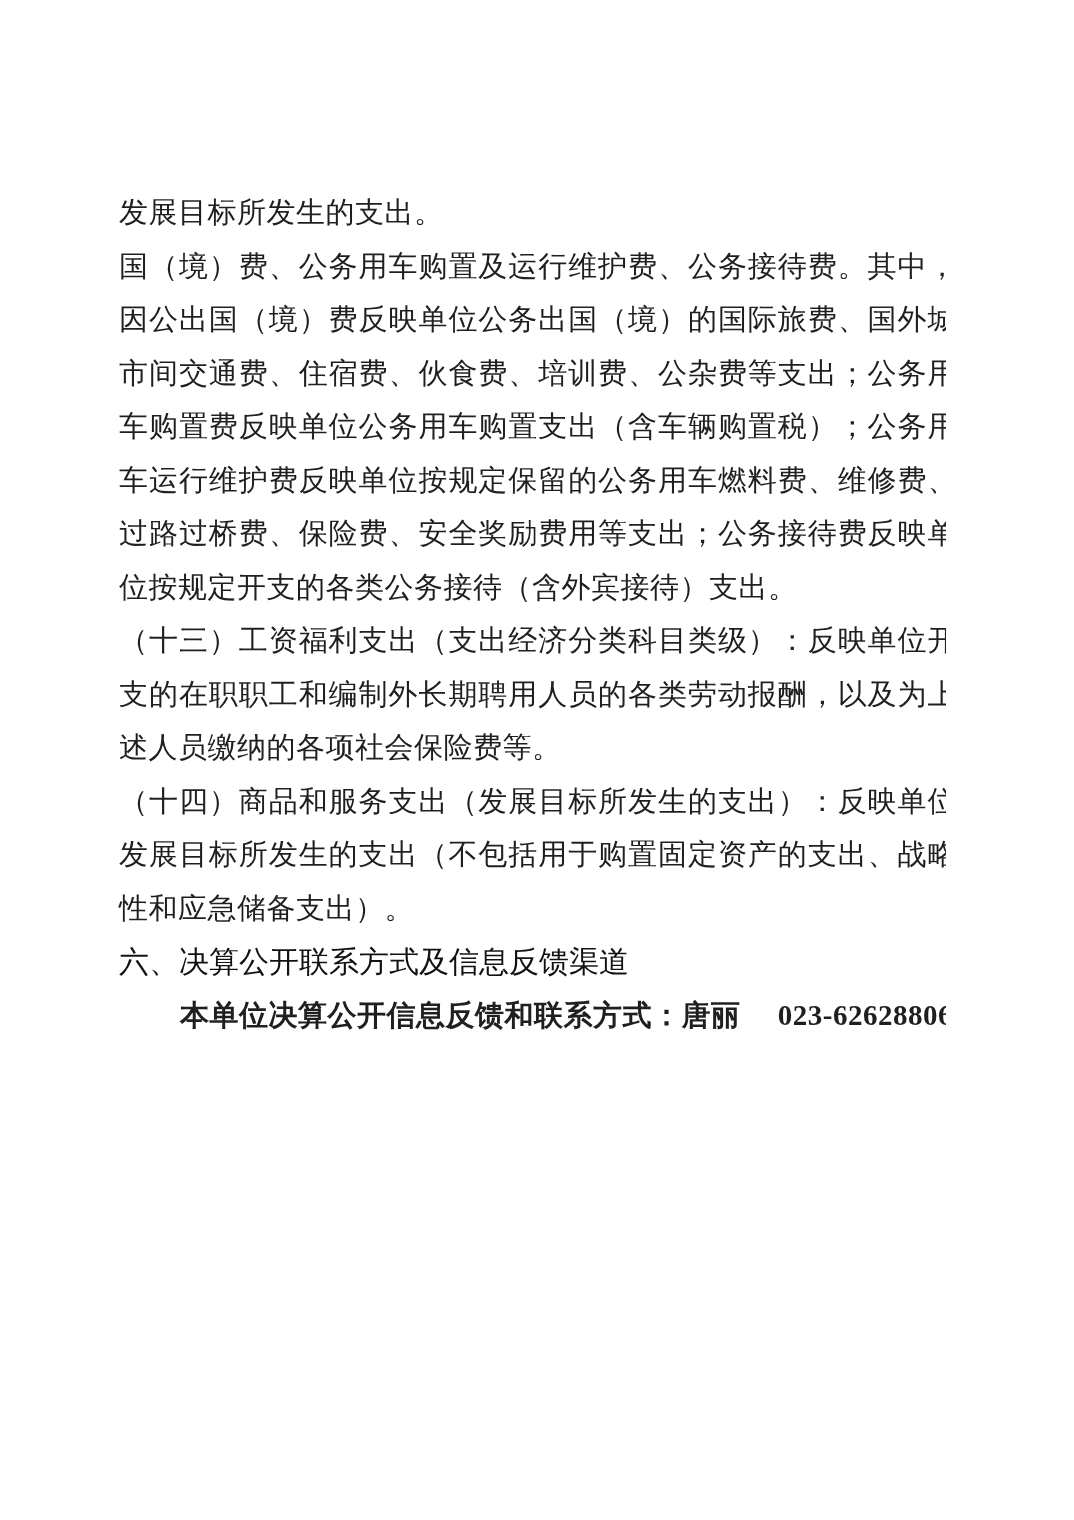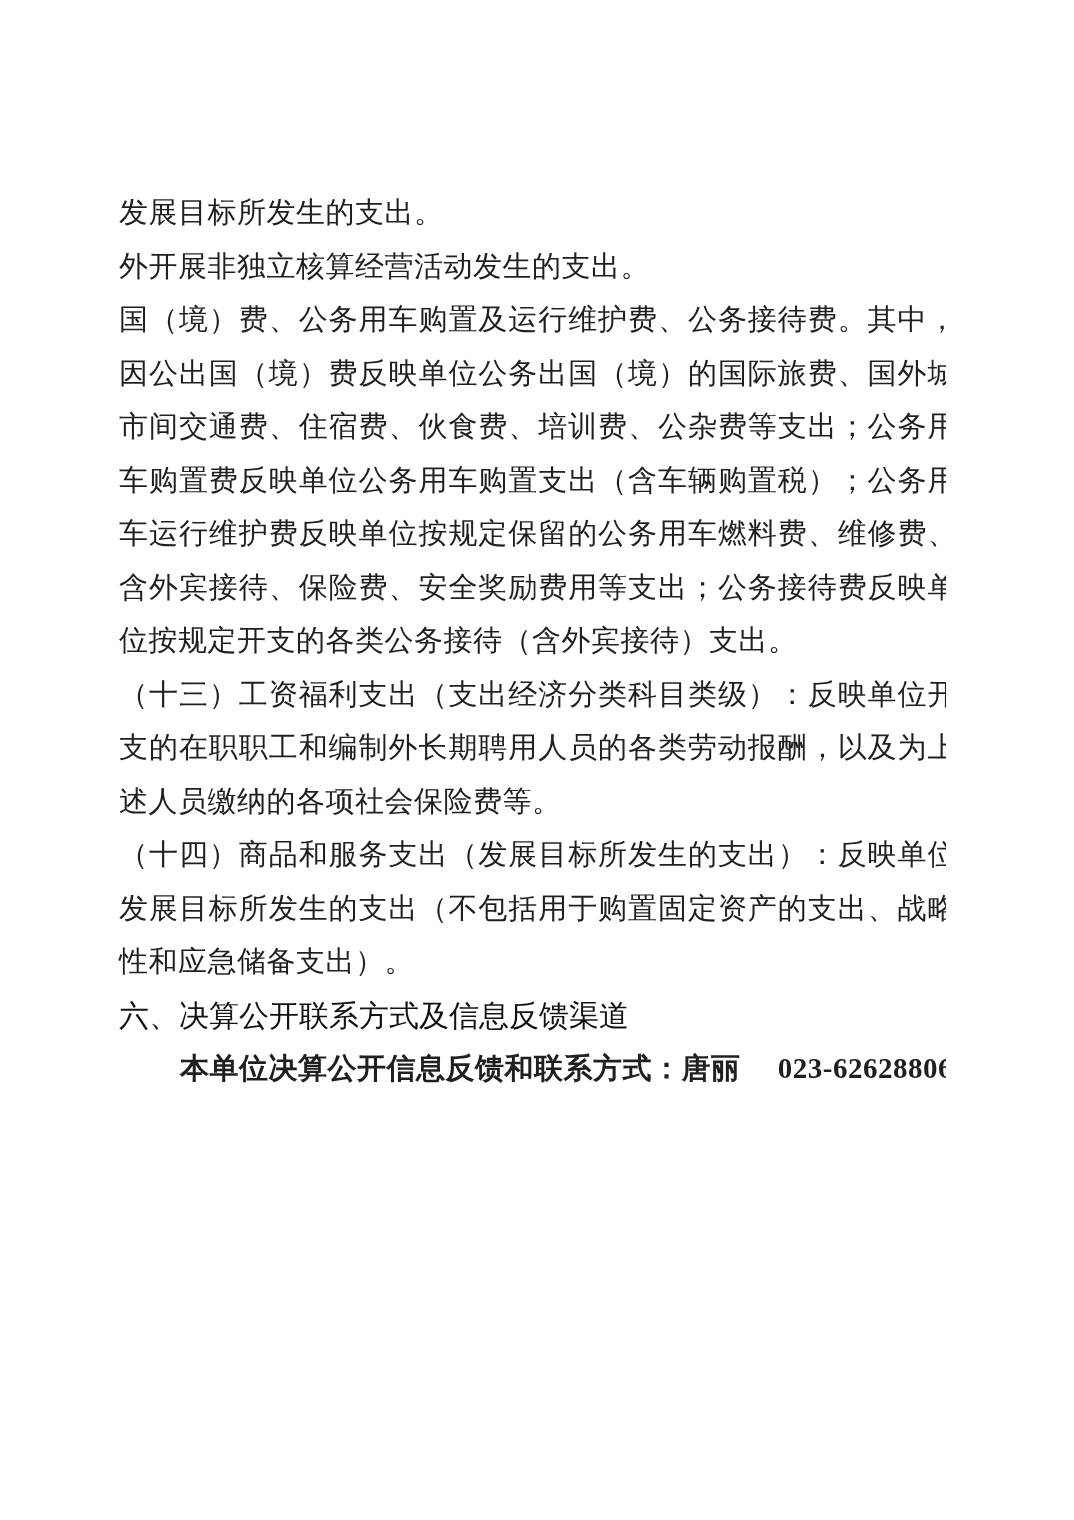--- a/index.html
+++ b/index.html
@@ -51,28 +51,27 @@
   }
 </style>
 </head>
 <body>
 
 <div class="page">
   <div class="textblock">
 
     <div class="line end">发展目标所发生的支出。</div>
 
-    <div class="line end">外开展非独立核算经营活动发生的支出。</div>
 
     <div class="line full">国（境）费、公务用车购置及运行维护费、公务接待费。其中，</div>
     <div class="line full">因公出国（境）费反映单位公务出国（境）的国际旅费、国外城</div>
     <div class="line full">市间交通费、住宿费、伙食费、培训费、公杂费等支出；公务用</div>
     <div class="line full">车购置费反映单位公务用车购置支出（含车辆购置税）；公务用</div>
     <div class="line full">车运行维护费反映单位按规定保留的公务用车燃料费、维修费、</div>
-    <div class="line full">含外宾接待、保险费、安全奖励费用等支出；公务接待费反映单</div>
+    <div class="line full">过路过桥费、保险费、安全奖励费用等支出；公务接待费反映单</div>
     <div class="line end">位按规定开支的各类公务接待（含外宾接待）支出。</div>
 
     <div class="line full">（十三）工资福利支出（支出经济分类科目类级）：反映单位开</div>
     <div class="line full">支的在职职工和编制外长期聘用人员的各类劳动报酬，以及为上</div>
     <div class="line end">述人员缴纳的各项社会保险费等。</div>
 
     <div class="line full">（十四）商品和服务支出（发展目标所发生的支出）：反映单位</div>
     <div class="line full">发展目标所发生的支出（不包括用于购置固定资产的支出、战略</div>
     <div class="line end">性和应急储备支出）。</div>
 

